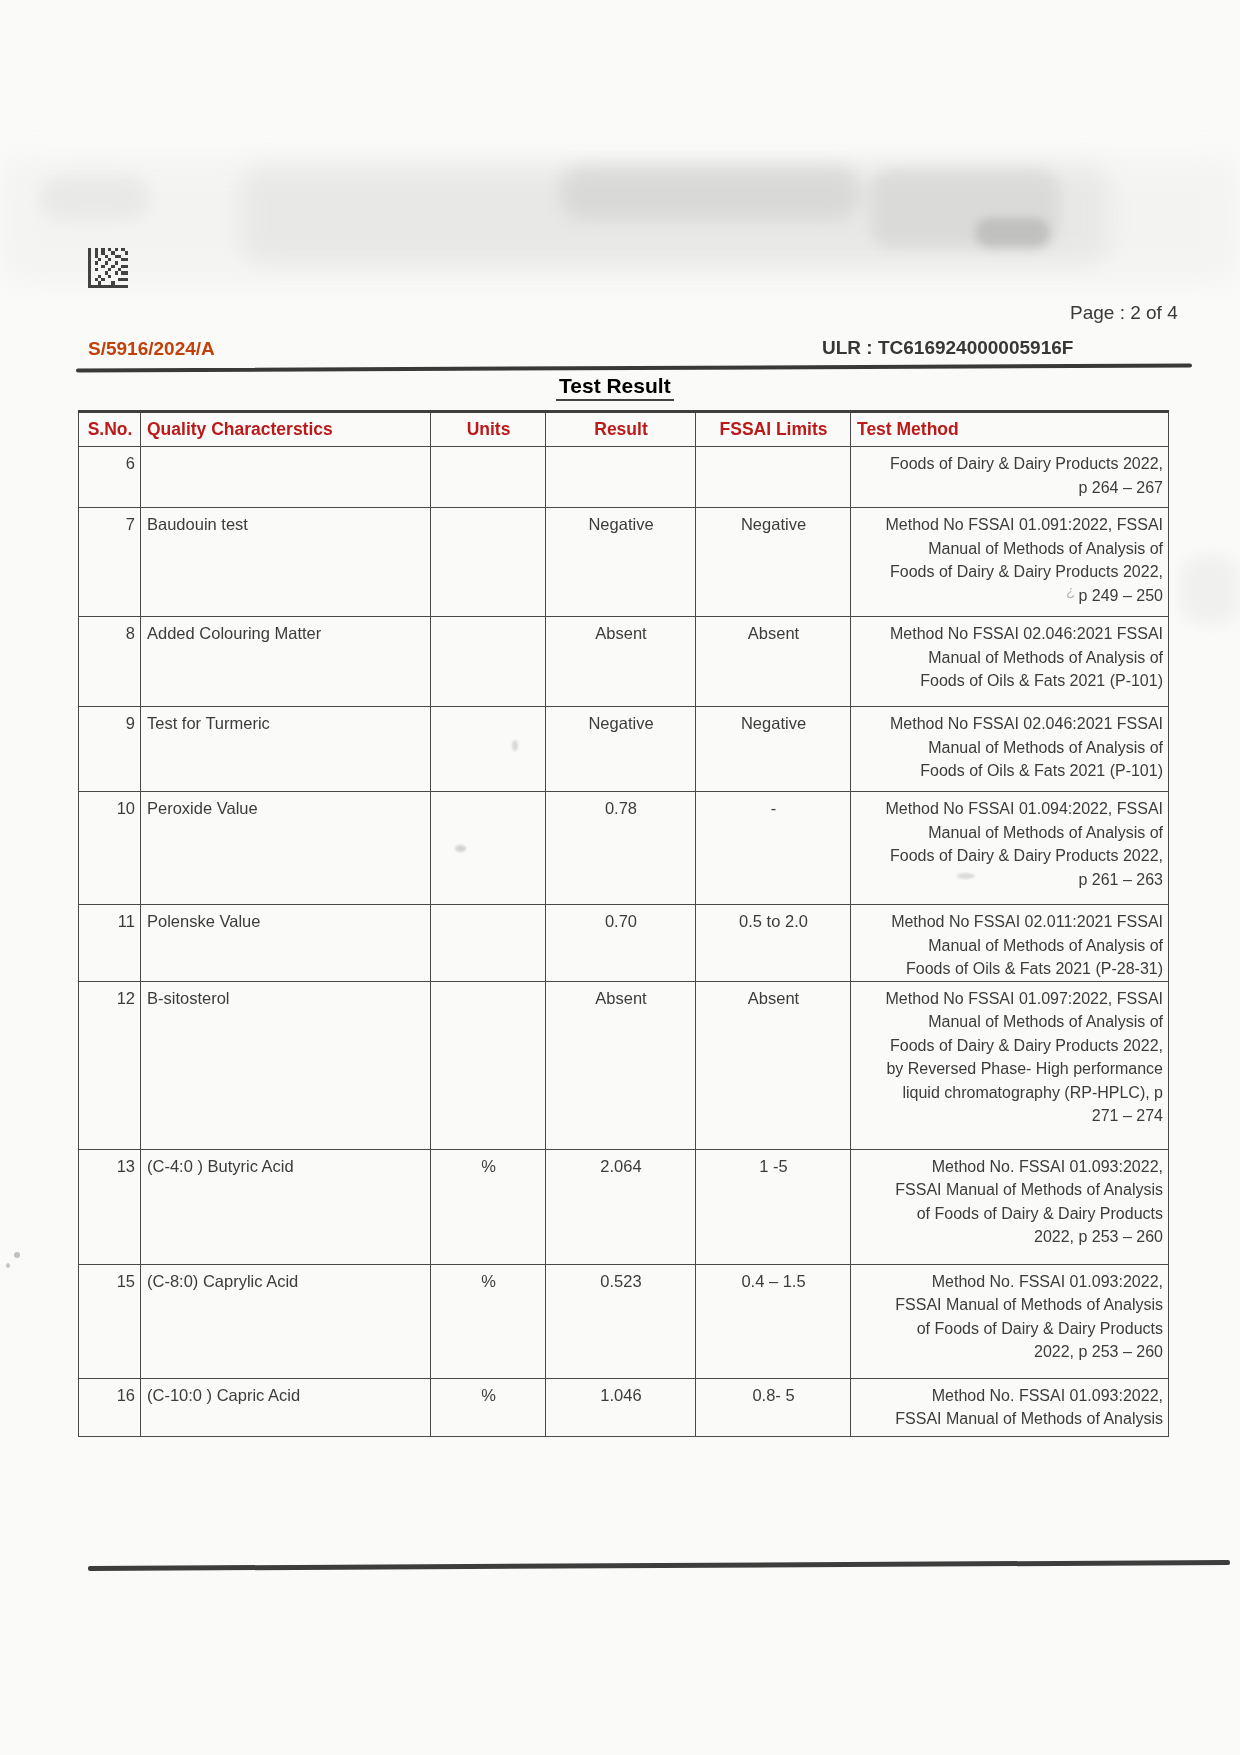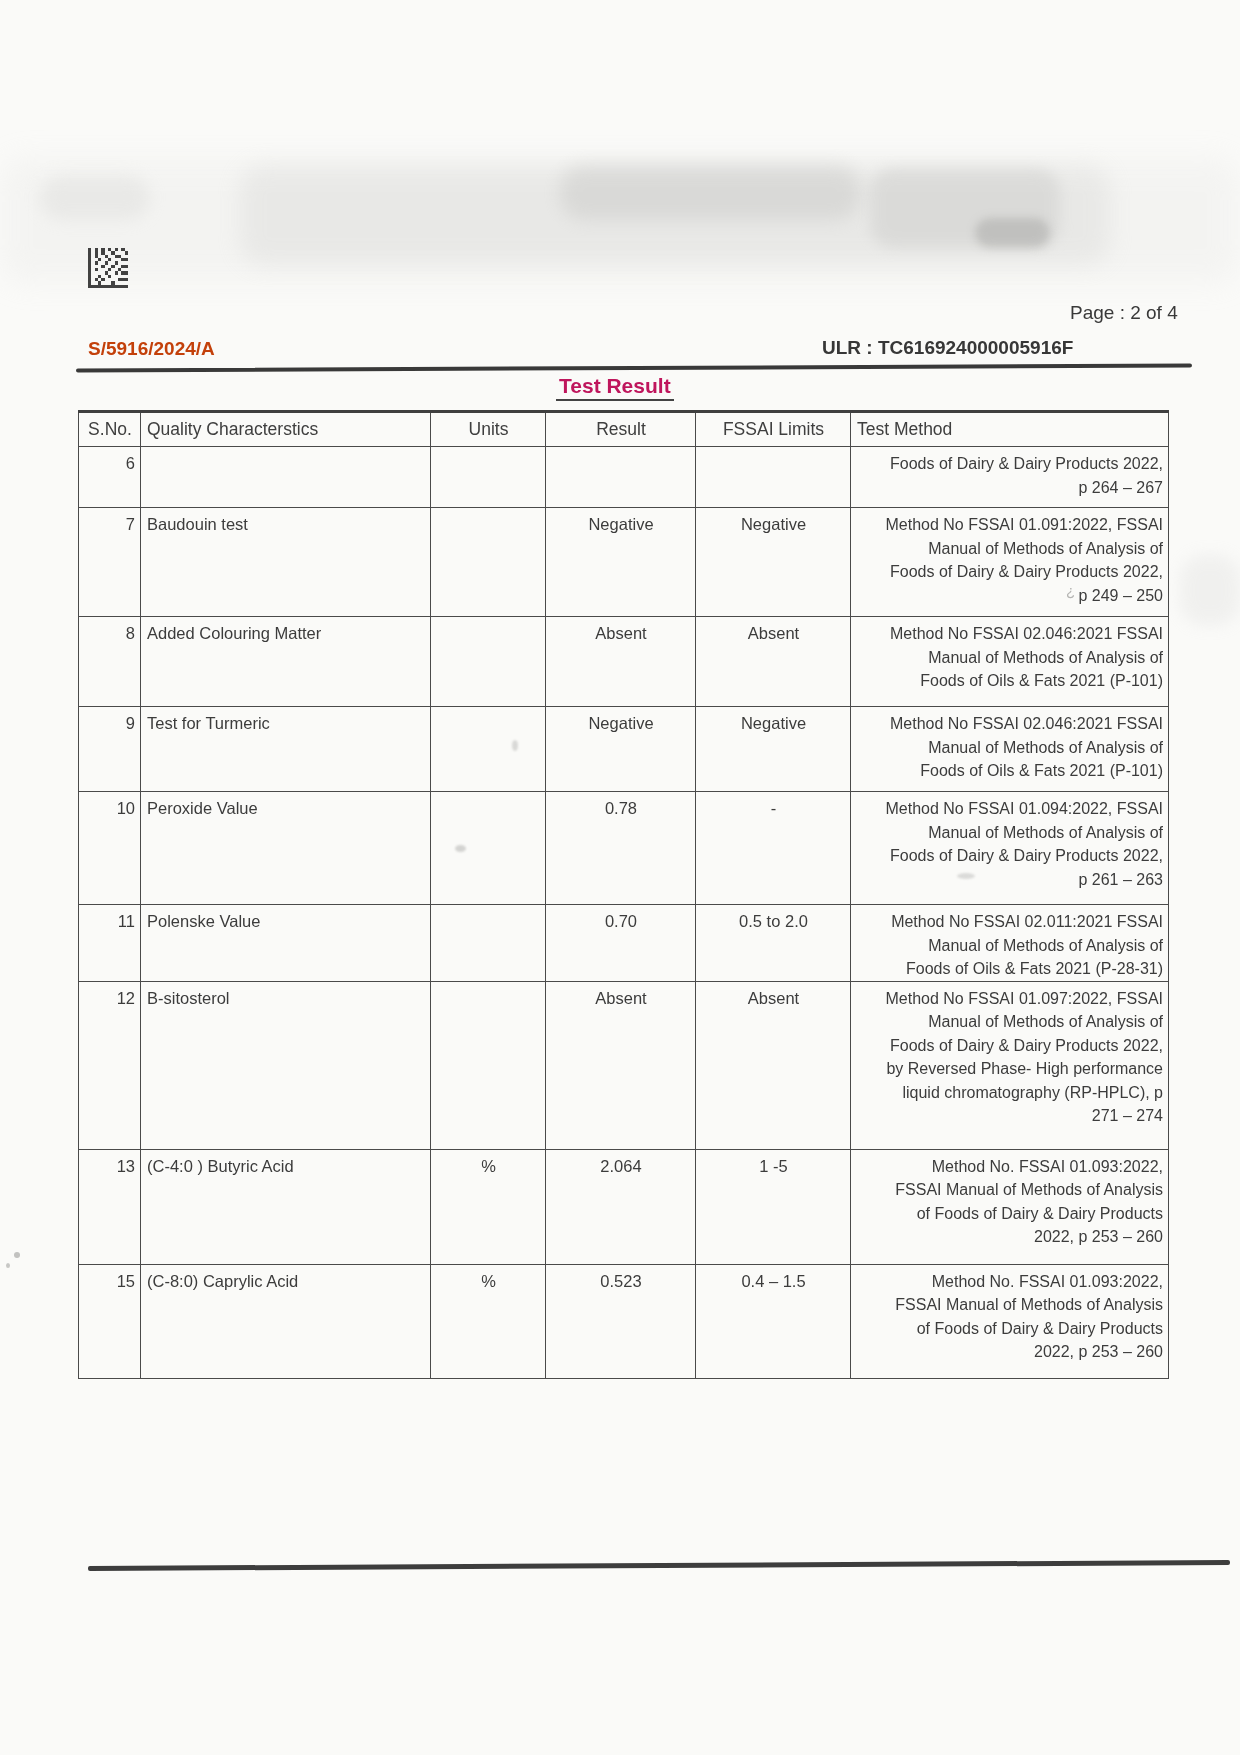--- a/index.html
+++ b/index.html
@@ -31,37 +31,37 @@
   .sp5{left:6px;top:1263px;width:4px;height:5px;opacity:.45;}
   .squig{position:absolute;left:1066px;top:582px;font-size:15px;color:#8f8f8d;opacity:.65;}
   
   .barcode{position:absolute;left:88px;top:244px;width:40px;height:48px;opacity:.88;}
   .page-label{position:absolute;left:1070px;top:302px;font-size:19px;font-weight:400;color:#3a3a3a;}
   .report-no{position:absolute;left:88px;top:338px;font-size:19px;font-weight:700;color:#c2410c;}
   .ulr{position:absolute;left:822px;top:337px;font-size:19px;font-weight:700;color:#383838;}
   .top-rule{position:absolute;left:76px;top:366px;width:1116px;height:4px;background:#3a3a3a;transform:rotate(-0.25deg);border-radius:2px;}
   .title{
     position:absolute;left:556px;top:374px;
-    font-size:21px;font-weight:700;color:#be185d;
+    font-size:21px;font-weight:700;color:#000000;
     border-bottom:2.6px solid #444;padding:0 3px 1px 3px;text-align:center;
   }
   
   table.results{
     position:absolute;left:78px;top:410px;width:1090px;
     border-collapse:collapse;table-layout:fixed;
     font-size:16px;line-height:23.5px;color:#3d3d3d;
   }
   table.results th, table.results td{
     border:1.6px solid #4b4b4b;
     vertical-align:top;
     padding:5px 5px 0 6px;
     overflow:hidden;
   }
   table.results{border-top:3px solid #404040;}
-  thead th{font-size:17.5px;font-weight:400;color:#404040;padding-top:6px;white-space:nowrap;}
+  thead th{font-size:17.5px;font-weight:700;color:#b91c1c;padding-top:6px;white-space:nowrap;}
   th.h-sno{padding-left:4px;padding-right:2px;}
   th.h-units, th.h-result, th.h-limits{text-align:center;}
   th.h-quality, th.h-method{text-align:left;}
   td.c-sno{text-align:right;padding-right:9px;font-size:16.5px;}
   td.c-quality{text-align:left;padding-left:8px;font-size:16.5px;}
   td.c-units{text-align:center;font-size:16.5px;}
   td.c-result{text-align:center;font-size:16.5px;}
   td.c-limits{text-align:center;font-size:16.5px;}
   td.c-method{text-align:right;white-space:pre-line;padding-left:7px;padding-right:3px;}
   .bottom-rule{position:absolute;left:88px;top:1563px;width:1142px;height:5px;background:#3e3e3e;transform:rotate(-0.3deg);border-radius:2px;}
@@ -248,17 +248,26 @@
         <td class="c-sno">15</td>
         <td class="c-quality">(C-8:0) Caprylic Acid</td>
         <td class="c-units">%</td>
         <td class="c-result">0.523</td>
         <td class="c-limits">0.4 – 1.5</td>
         <td class="c-method">Method No. FSSAI 01.093:2022,
 FSSAI Manual of Methods of Analysis
 of Foods of Dairy &amp; Dairy Products
 2022, p 253 – 260</td>
       </tr>
+      <tr style="height:58px">
+        <td class="c-sno">16</td>
+        <td class="c-quality">(C-10:0 ) Capric Acid</td>
+        <td class="c-units">%</td>
+        <td class="c-result">1.046</td>
+        <td class="c-limits">0.8- 5</td>
+        <td class="c-method">Method No. FSSAI 01.093:2022,
+FSSAI Manual of Methods of Analysis</td>
+      </tr>
     </tbody>
   </table>
 
   <div class="bottom-rule"></div>
 </div>
 
 </body></html>

